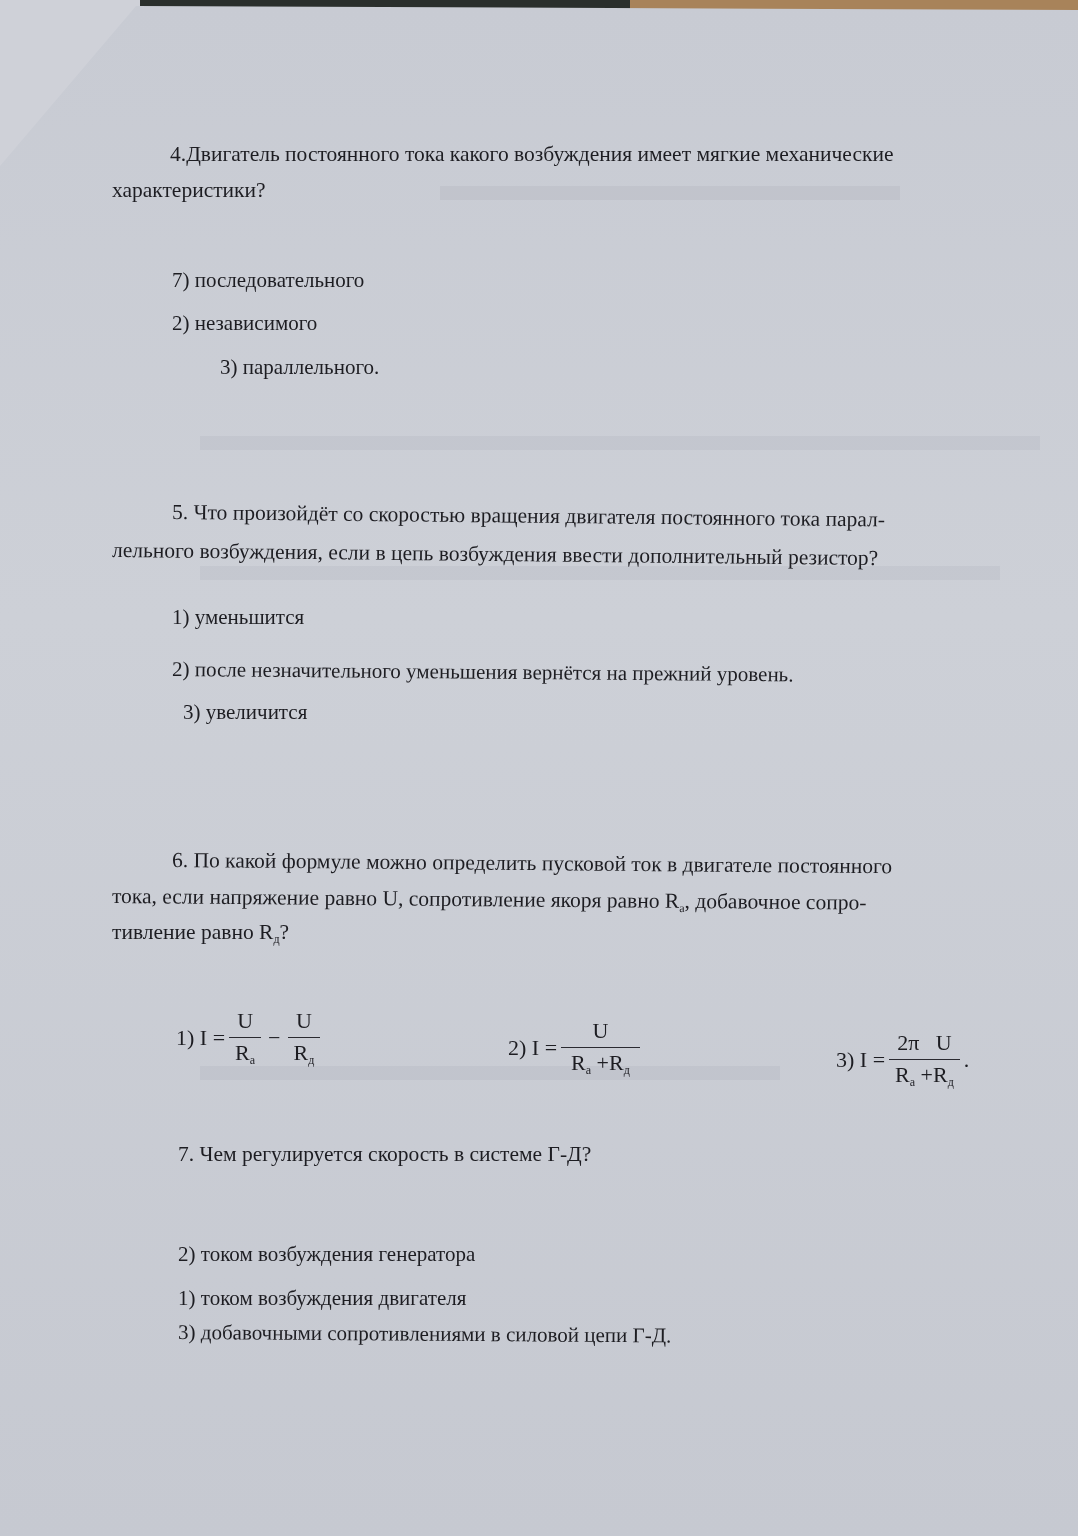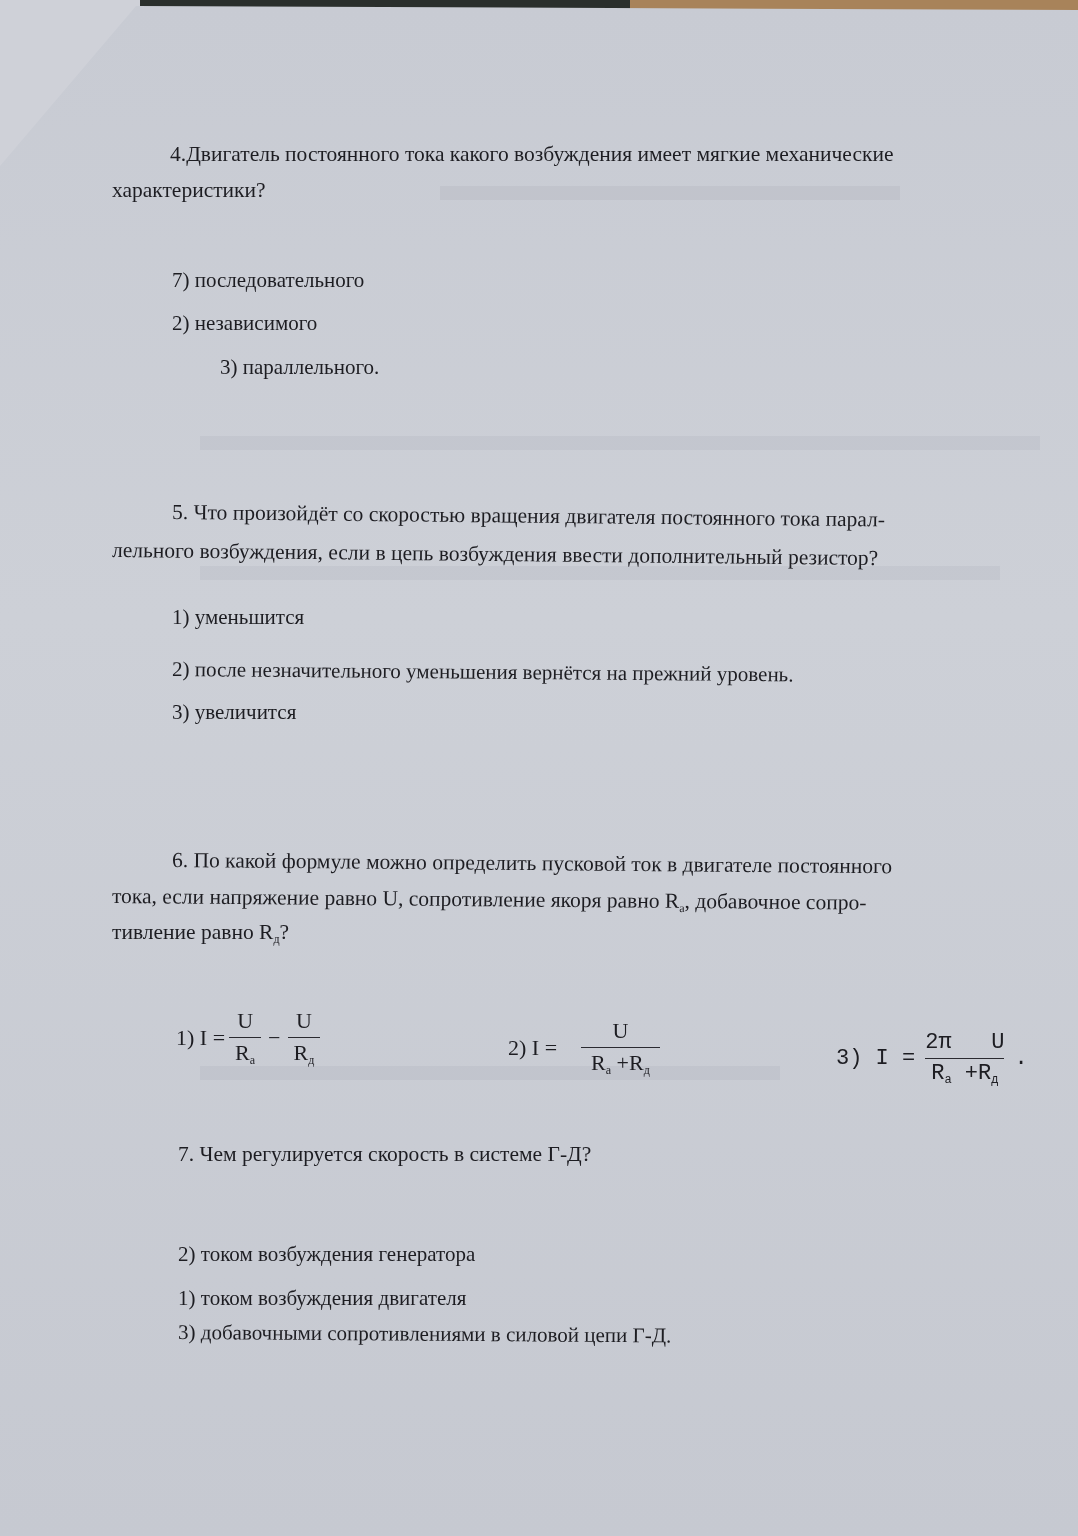--- a/index.html
+++ b/index.html
@@ -54,50 +54,50 @@
     <div class="line opt" style="left:172px;top:262px;">7) последовательного</div>
     <div class="line opt" style="left:172px;top:305px;">2) независимого</div>
     <div class="line opt" style="left:172px;top:349px;margin-left:48px;">3) параллельного.</div>
   </section>
 
   <section>
     <div class="line q" style="left:172px;top:494px;transform:rotate(0.6deg);transform-origin:left;">5. Что произойдёт со скоростью вращения двигателя постоянного тока парал-</div>
     <div class="line q" style="left:112px;top:532px;transform:rotate(0.6deg);transform-origin:left;">лельного возбуждения, если в цепь возбуждения ввести дополнительный резистор?</div>
     <div class="line opt" style="left:172px;top:599px;">1)  уменьшится</div>
     <div class="line opt" style="left:172px;top:651px;transform:rotate(0.5deg);transform-origin:left;">2) после незначительного уменьшения вернётся на прежний уровень.</div>
-    <div class="line opt" style="left:172px;top:694px;">3)  увеличится</div>
+    <div class="line opt" style="left:183px;top:694px;">3)  увеличится</div>
   </section>
 
   <section>
     <div class="line q" style="left:172px;top:842px;transform:rotate(0.5deg);transform-origin:left;">6. По какой формуле можно определить пусковой ток в двигателе постоянного</div>
     <div class="line q" style="left:112px;top:878px;transform:rotate(0.5deg);transform-origin:left;"><span>тока, если напряжение равно U, сопротивление якоря  равно R</span><sub>а</sub><span>, добавочное сопро-</span></div>
     <div class="line q" style="left:112px;top:914px;"><span>тивление равно R</span><sub>д</sub><span>?</span></div>
 
     <div class="formula" style="left:176px;top:1002px;">
       <span>1) I =</span>
       <span class="frac">
         <span class="num">U</span>
         <span class="den"><span>R</span><sub>а</sub></span>
       </span>
       <span class="sym">−</span>
       <span class="frac">
         <span class="num">U</span>
         <span class="den"><span>R</span><sub>д</sub></span>
       </span>
     </div>
 
-    <div class="formula" style="left:508px;top:1012px;gap:20px;">
+    <div class="formula" style="left:508px;top:1012px;">
       <span>2) I =</span>
       <span class="frac">
         <span class="num">U</span>
         <span class="den" style="padding:2px 10px 0;"><span>R</span><sub>а</sub> <span>+</span><span>R</span><sub>д</sub></span>
       </span>
     </div>
 
-    <div class="formula" style="left:836px;top:1024px;font-family:Liberation Mono, monospace;">
+    <div class="formula" style="left:836px;top:1024px;">
       <span>3) I =</span>
       <span class="frac">
         <span class="num" style="white-space:pre;">2π   U</span>
         <span class="den"><span>R</span><sub>а</sub> <span>+</span><span>R</span><sub>д</sub></span>
       </span>
       <span>.</span>
     </div>
   </section>
 
   <section>

